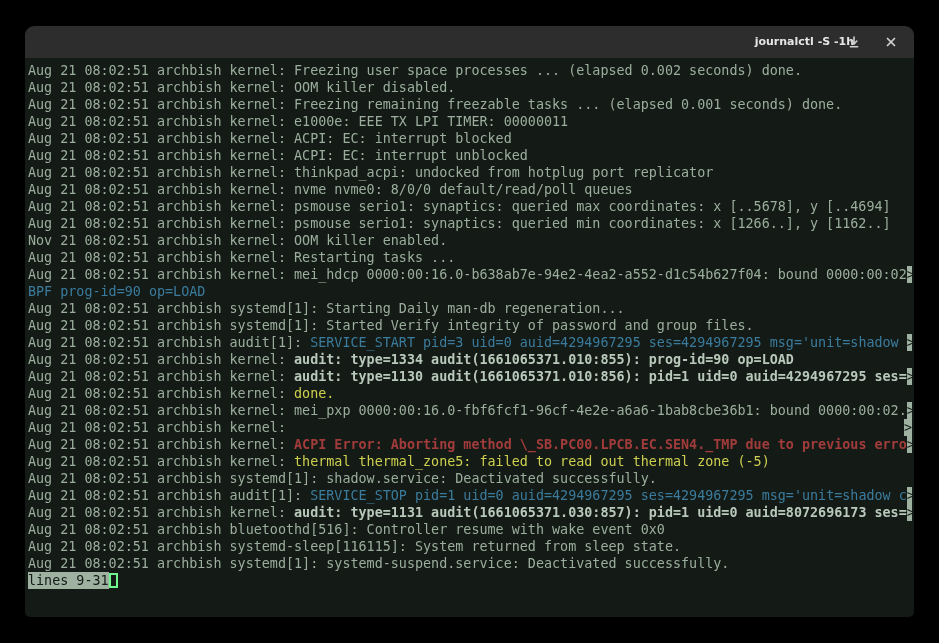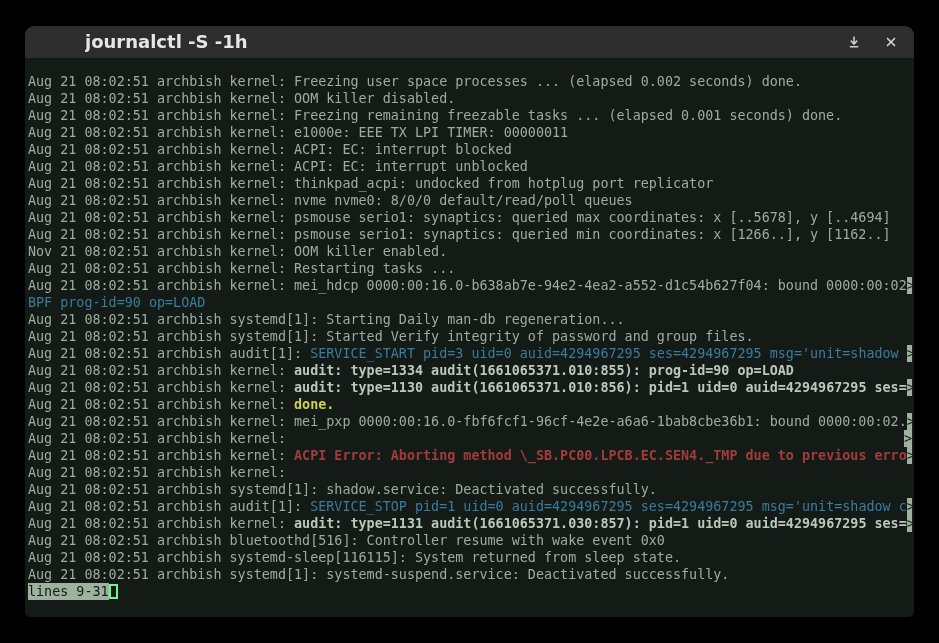--- a/index.html
+++ b/index.html
@@ -18,51 +18,51 @@
     display:flex; flex-direction:column;
     box-shadow:0 2px 10px rgba(0,0,0,.6);
   }
   .titlebar {
     position:relative;
     height:32px; flex:0 0 32px;
     background:var(--titlebar_bg,#2d2d2d);
   }
   .titlebar .title {
     position:absolute; left:60px; right:60px; top:0;
-    text-align:left; line-height:32px;
-    font-size:18px; font-weight:bold;
+    text-align:right; line-height:32px;
+    font-size:11px; font-weight:bold;
     color:var(--titlebar_fg,#e6e6e6);
     white-space:nowrap; overflow:hidden;
   }
   .controls {
     position:absolute; right:12px; top:0; height:32px;
     display:flex; align-items:center; gap:15px;
   }
   .tbtn {
     background:transparent; border:none; padding:2px;
     width:22px; height:22px;
     display:flex; align-items:center; justify-content:center;
     cursor:pointer; border-radius:4px;
   }
   .tbtn svg { display:block; }
   .term {
     flex:1;
     background:var(--term_bg,#141a15);
     color:var(--fg,#9bae9d);
     font:13.4px/17px "DejaVu Sans Mono", monospace;
-    padding:15px 2px 0 3px;
+    padding:4px 2px 0 3px;
     overflow:hidden;
   }
   .line { display:flex; white-space:pre; height:17px; overflow:hidden; }
   .seg { display:inline-block; }
   .fg { color:var(--fg,#9bae9d); }
   .bold { color:var(--fg_bold,#b8c8ba); font-weight:bold; }
   .blue { color:var(--blue,#3b7c9e); }
   .redbold { color:var(--red,#a23c3c); font-weight:bold; }
-  .yellowbold { color:var(--yellow,#cdd14f); font-weight:bold; }
+  .yellowbold { color:var(--yellow,#cdd14f); font-weight:normal; }
   .rev { background:var(--rev_bg,#9fb1a1); color:var(--rev_fg,#141a15); }
   .trunc { margin-left:auto; }
   .statusline { display:flex; white-space:pre; height:17px; align-items:stretch; }
   .cursor {
     width:9px; height:15px; margin-top:1px;
     border:2px solid var(--cursor,#70f58e);
     box-sizing:border-box;
     background:transparent;
   }
 </style>
@@ -113,24 +113,24 @@
           <div class="line"><span class="seg blue">BPF prog-id=90 op=LOAD</span></div>
           <div class="line"><span class="seg fg">Aug 21 08:02:51 archbish systemd[1]: Starting Daily man-db regeneration...</span></div>
           <div class="line"><span class="seg fg">Aug 21 08:02:51 archbish systemd[1]: Started Verify integrity of password and group files.</span></div>
           <div class="line"><span class="seg fg">Aug 21 08:02:51 archbish audit[1]: </span><span class="seg blue">SERVICE_START pid=3 uid=0 auid=4294967295 ses=4294967295 msg='unit=shadow </span><span class="seg rev trunc">&gt;</span></div>
           <div class="line"><span class="seg fg">Aug 21 08:02:51 archbish kernel: </span><span class="seg bold">audit: type=1334 audit(1661065371.010:855): prog-id=90 op=LOAD</span></div>
           <div class="line"><span class="seg fg">Aug 21 08:02:51 archbish kernel: </span><span class="seg bold">audit: type=1130 audit(1661065371.010:856): pid=1 uid=0 auid=4294967295 ses=</span><span class="seg rev trunc">&gt;</span></div>
           <div class="line"><span class="seg fg">Aug 21 08:02:51 archbish kernel: </span><span class="seg yellowbold">done.</span></div>
           <div class="line"><span class="seg fg">Aug 21 08:02:51 archbish kernel: mei_pxp 0000:00:16.0-fbf6fcf1-96cf-4e2e-a6a6-1bab8cbe36b1: bound 0000:00:02.</span><span class="seg rev trunc">&gt;</span></div>
           <div class="line"><span class="seg fg">Aug 21 08:02:51 archbish kernel: </span><span class="seg rev trunc">&gt;</span></div>
           <div class="line"><span class="seg fg">Aug 21 08:02:51 archbish kernel: </span><span class="seg redbold">ACPI Error: Aborting method \_SB.PC00.LPCB.EC.SEN4._TMP due to previous erro</span><span class="seg rev trunc">&gt;</span></div>
-          <div class="line"><span class="seg fg">Aug 21 08:02:51 archbish kernel: </span></div>
+          <div class="line"><span class="seg fg">Aug 21 08:02:51 archbish kernel: </span><span class="seg yellowbold">thermal thermal_zone5: failed to read out thermal zone (-5)</span></div>
           <div class="line"><span class="seg fg">Aug 21 08:02:51 archbish systemd[1]: shadow.service: Deactivated successfully.</span></div>
           <div class="line"><span class="seg fg">Aug 21 08:02:51 archbish audit[1]: </span><span class="seg blue">SERVICE_STOP pid=1 uid=0 auid=4294967295 ses=4294967295 msg='unit=shadow c</span><span class="seg rev trunc">&gt;</span></div>
-          <div class="line"><span class="seg fg">Aug 21 08:02:51 archbish kernel: </span><span class="seg bold">audit: type=1131 audit(1661065371.030:857): pid=1 uid=0 auid=4294967295 ses=</span><span class="seg rev trunc">&gt;</span></div>
+          <div class="line"><span class="seg fg">Aug 21 08:02:51 archbish kernel: </span><span class="seg bold">audit: type=1131 audit(1661065371.030:857): pid=1 uid=0 auid=8072696173 ses=</span><span class="seg rev trunc">&gt;</span></div>
           <div class="line"><span class="seg fg">Aug 21 08:02:51 archbish bluetoothd[516]: Controller resume with wake event 0x0</span></div>
           <div class="line"><span class="seg fg">Aug 21 08:02:51 archbish systemd-sleep[116115]: System returned from sleep state.</span></div>
           <div class="line"><span class="seg fg">Aug 21 08:02:51 archbish systemd[1]: systemd-suspend.service: Deactivated successfully.</span></div>
         </div>
       <div class="statusline">
         <span class="seg rev">lines 9-31</span>
         <span class="cursor"></span>
       </div>
     </div>
 

